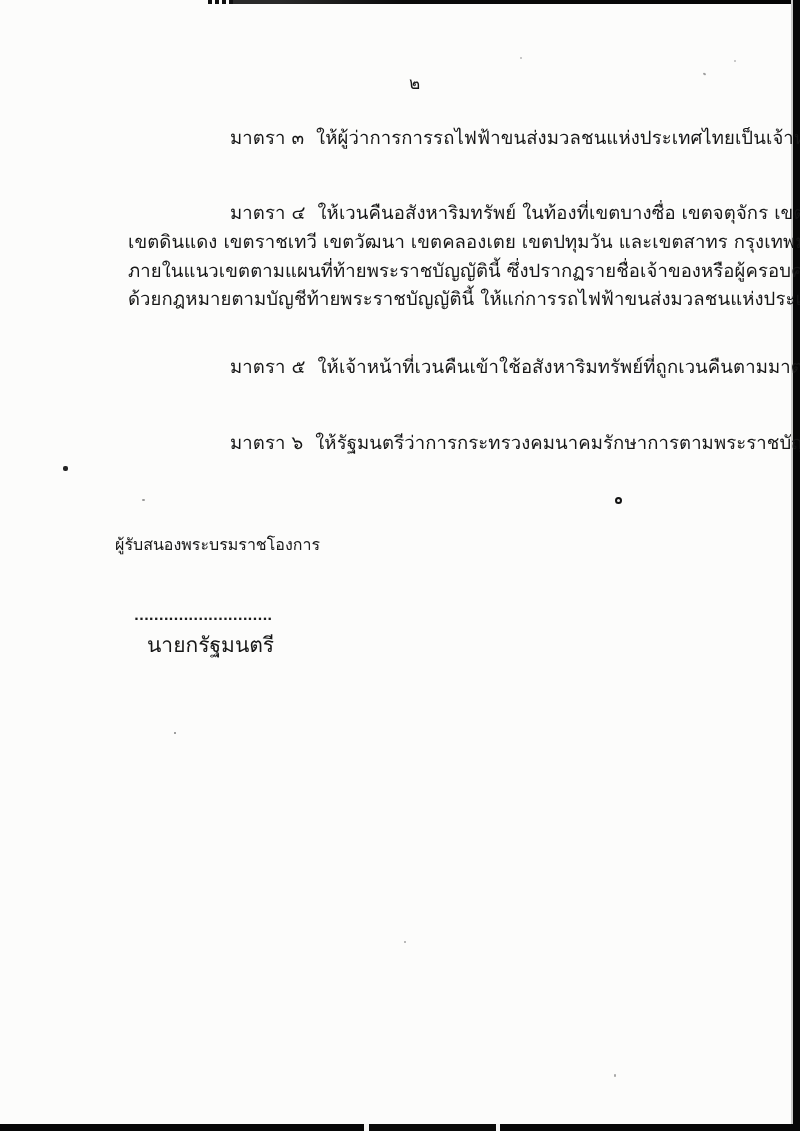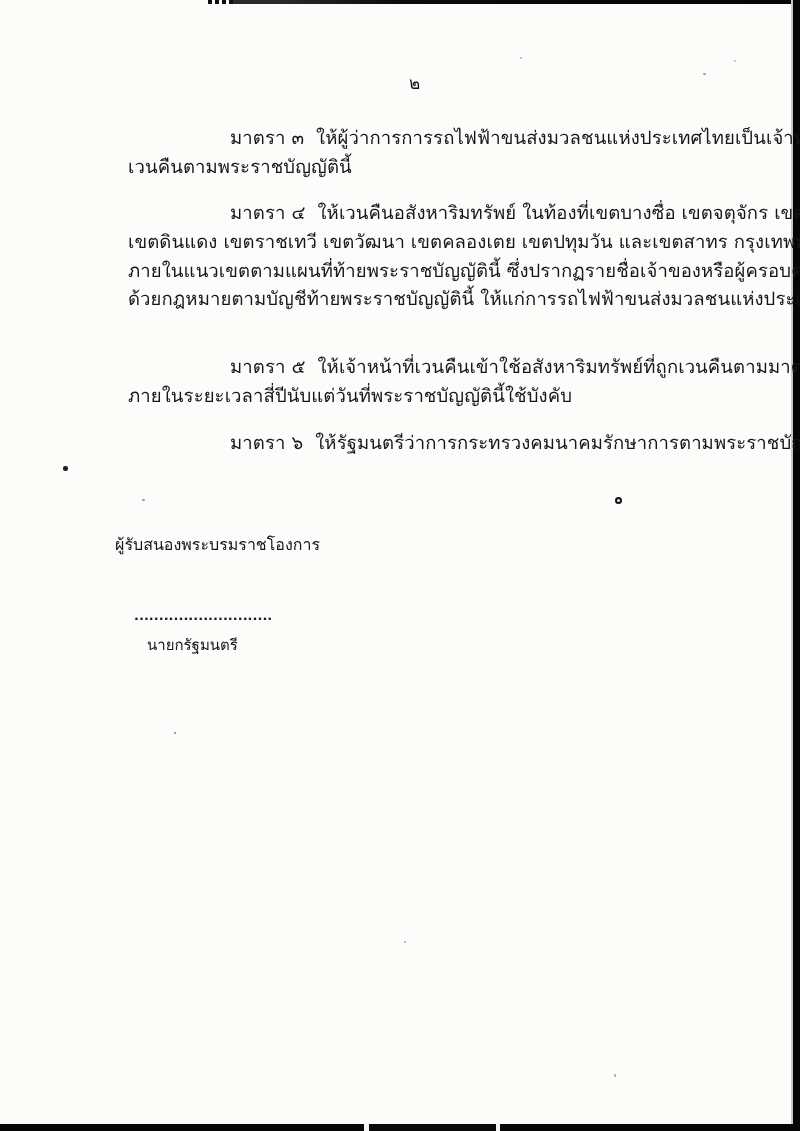--- a/index.html
+++ b/index.html
@@ -78,21 +78,21 @@
     font-size: 13px;
     font-weight: bold;
     letter-spacing: 0px;
     line-height: 16px;
     white-space: pre;
     color: #1b1b1b;
   }
   .signatory {
     position: absolute;
     left: 147px; top: 632px;
-    font-size: 15px;
+    font-size: 21px;
     line-height: 26px;
     white-space: pre;
   }
   
   .ring-mark {
     position: absolute;
     left: 615px; top: 497px;
     width: 7px; height: 7px;
     border: 2px solid #121212;
     border-radius: 50%;
@@ -117,33 +117,31 @@
   <div class="edge-top-dashes"></div>
   <div class="edge-top"></div>
   <div class="edge-right-shade"></div>
   <div class="edge-right"></div>
   <div class="edge-bottom"></div>
 
   <div class="page-number">๒</div>
 
   <div class="para" style="top:124px">
     <div class="line indent">มาตรา ๓  ให้ผู้ว่าการการรถไฟฟ้าขนส่งมวลชนแห่งประเทศไทยเป็นเจ้าหน้าที่</div>
-    <div class="line">เวนคืนตามพระราชบัญญัตินี้</div>
   </div>
 
   <div class="para" style="top:199px">
     <div class="line indent">มาตรา ๔  ให้เวนคืนอสังหาริมทรัพย์ ในท้องที่เขตบางซื่อ เขตจตุจักร เขตห้วยขวาง</div>
     <div class="line">เขตดินแดง เขตราชเทวี เขตวัฒนา เขตคลองเตย เขตปทุมวัน และเขตสาทร กรุงเทพมหานคร</div>
     <div class="line">ภายในแนวเขตตามแผนที่ท้ายพระราชบัญญัตินี้ ซึ่งปรากฏรายชื่อเจ้าของหรือผู้ครอบครองโดยชอบ</div>
     <div class="line">ด้วยกฎหมายตามบัญชีท้ายพระราชบัญญัตินี้ ให้แก่การรถไฟฟ้าขนส่งมวลชนแห่งประเทศไทย</div>
   </div>
 
   <div class="para" style="top:353px">
     <div class="line indent">มาตรา ๕  ให้เจ้าหน้าที่เวนคืนเข้าใช้อสังหาริมทรัพย์ที่ถูกเวนคืนตามมาตรา ๔</div>
-    <div class="line">ภายในระยะเวลาสี่ปีนับแต่วันที่พระราชบัญญัตินี้ใช้บังคับ</div>
   </div>
 
   <div class="para" style="top:429px">
     <div class="line indent">มาตรา ๖  ให้รัฐมนตรีว่าการกระทรวงคมนาคมรักษาการตามพระราชบัญญัตินี้</div>
   </div>
 
   <div class="ring-mark"></div>
 
   <div class="endorsement">ผู้รับสนองพระบรมราชโองการ</div>
   <div class="dotted-line">............................</div>

